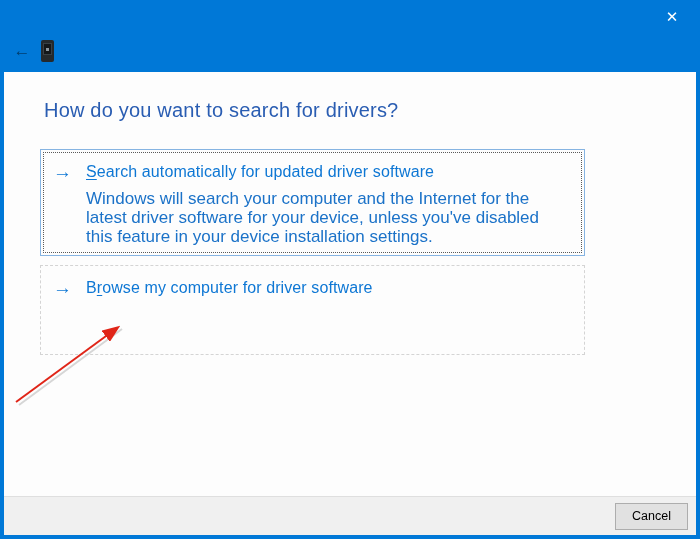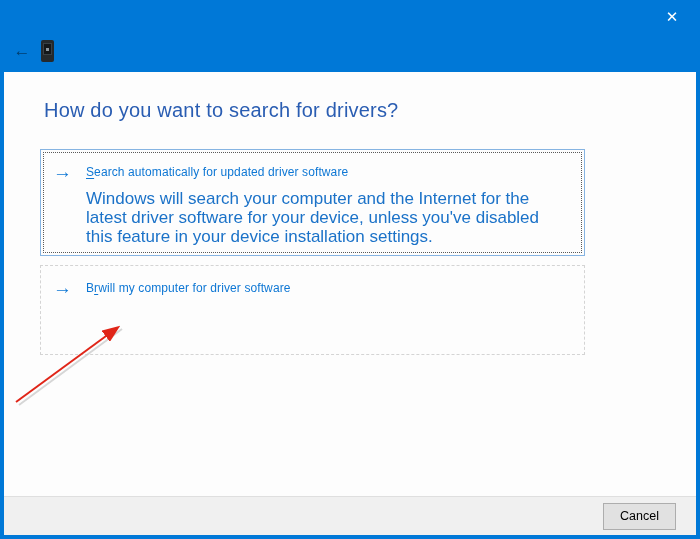--- a/index.html
+++ b/index.html
@@ -66,33 +66,33 @@
     margin-bottom:9px;
   }
   .cmd-link.plain{
     height:90px;border:1px dashed #d4d4d4;
   }
   .cl-arrow{
     flex:none;width:33px;font-size:19px;line-height:26px;
     color:var(--link_blue);
   }
   .cl-title{
-    font-size:12px;line-height:26px;color:var(--link_blue);
+    font-size:16px;line-height:26px;color:var(--link_blue);
     letter-spacing:0.1px;
   }
   .cl-desc{
     font-size:17px;line-height:19px;color:var(--desc_blue);
     margin-top:4px;max-width:500px;
   }
   .accel{text-decoration:underline;text-underline-offset:2px;}
   
   .footer{
     height:39px;background:var(--footer_bg);border-top:1px solid #dfdfdf;
     display:flex;align-items:center;justify-content:flex-end;
-    padding-right:20px;
+    padding-right:8px;
   }
   .btn{
     width:73px;height:27px;background:var(--button_bg);
     border:1px solid var(--button_border);
     font-family:inherit;font-size:12.5px;color:#000;cursor:pointer;
   }
   
   .annotation{
     position:absolute;left:0;top:300px;width:140px;height:120px;
     pointer-events:none;
@@ -121,21 +121,21 @@
         <span class="cl-arrow">→</span>
         <div>
           <div class="cl-title"><span></span><span class="accel">S</span><span>earch automatically for updated driver software</span></div>
           <div class="cl-desc">Windows will search your computer and the Internet for the latest driver software for your device, unless you've disabled this feature in your device installation settings.</div>
         </div>
       </div>
 
       <div class="cmd-link plain">
         <span class="cl-arrow">→</span>
         <div>
-          <div class="cl-title"><span>B</span><span class="accel">r</span><span>will my computer for driver software</span></div>
+          <div class="cl-title"><span>B</span><span class="accel">r</span><span>owse my computer for driver software</span></div>
         </div>
       </div>
     </div>
 
     <div class="footer">
       <button class="btn">Cancel</button>
     </div>
   </div>
 
   <svg class="annotation" viewBox="0 0 140 120" xmlns="http://www.w3.org/2000/svg">

